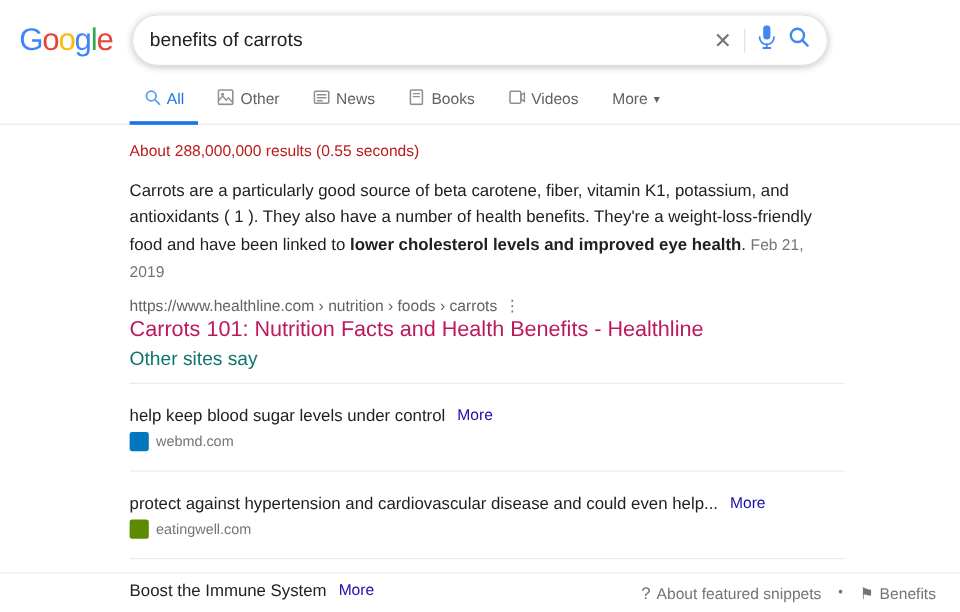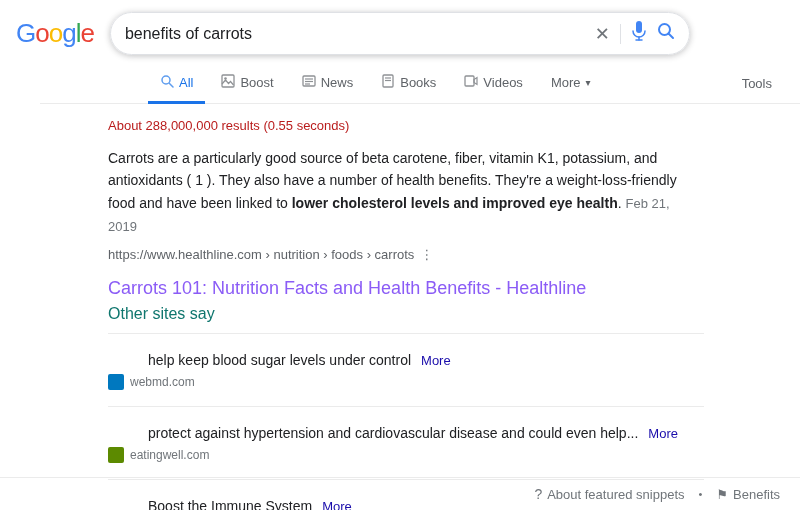--- a/index.html
+++ b/index.html
@@ -76,25 +76,23 @@
     }
     .icon-search {
       color: #4285F4;
       font-size: 18px;
       cursor: pointer;
     }
 
     
     .nav-tabs {
       display: flex;
-      align-items: center;
       padding: 0 16px 0 108px;
       border-bottom: 1px solid #ebebeb;
       gap: 4px;
-      margin-left: 40px;
     }
     .nav-tab {
       display: flex;
       align-items: center;
       gap: 5px;
       padding: 10px 12px;
       font-size: 13px;
       color: #5f6368;
       cursor: pointer;
       white-space: nowrap;
@@ -156,23 +154,23 @@
       font-size: 13px;
       color: #5f6368;
     }
     .source-url .dots-menu {
       cursor: pointer;
       color: #70757a;
     }
 
     .result-title {
       font-size: 18px;
-      color: #8b5cf6;
-      cursor: pointer;
-      margin-top: 16px;
+      color: #be185d;
+      cursor: pointer;
+      margin-top: 2px;
       text-decoration: none;
       display: block;
     }
 
     .other-sites-heading {
       font-size: 16px;
       color: #0f766e;
       margin-bottom: 10px;
       font-weight: normal;
     }
@@ -183,26 +181,25 @@
       max-width: 600px;
       margin: 8px 0;
     }
 
     .site-item {
       padding: 8px 0;
       max-width: 600px;
     }
     .site-item-top {
       display: flex;
-      align-items: center;
+      align-items: flex-start;
       gap: 6px;
       font-size: 14px;
       color: #202124;
       line-height: 1.5;
-      margin-left: 40px;
     }
     .more-link {
       color: #1a0dab;
       cursor: pointer;
       font-size: 13px;
       margin-left: 4px;
     }
     .site-item-source {
       display: flex;
       align-items: center;
@@ -291,21 +288,21 @@
     <span>All</span>
   </div>
   <div class="nav-tab">
     <span class="tab-icon">
       <svg width="14" height="14" viewBox="0 0 14 14" fill="none">
           <rect x="1" y="1" width="12" height="12" rx="1" stroke="#5f6368" stroke-width="1.3"></rect>
           <circle cx="4.5" cy="4.5" r="1.3" fill="#5f6368"></circle>
           <path d="M1 10l3.5-4 3 3.5 2-2 3 3.5" stroke="#5f6368" stroke-width="1.2" fill="none"></path>
         </svg>
     </span>
-    <span>Boost</span>
+    <span>Other</span>
   </div>
   <div class="nav-tab">
     <span class="tab-icon">
       <svg width="14" height="14" viewBox="0 0 14 14" fill="none">
           <rect x="1" y="2" width="12" height="10" rx="1" stroke="#5f6368" stroke-width="1.3"></rect>
           <line x1="3" y1="5" x2="11" y2="5" stroke="#5f6368" stroke-width="1.2"></line>
           <line x1="3" y1="7.5" x2="11" y2="7.5" stroke="#5f6368" stroke-width="1.2"></line>
           <line x1="3" y1="10" x2="8" y2="10" stroke="#5f6368" stroke-width="1.2"></line>
         </svg>
     </span>
@@ -327,21 +324,20 @@
           <rect x="1" y="2" width="9" height="10" rx="1" stroke="#5f6368" stroke-width="1.3"></rect>
           <path d="M10 5.5l3-2v7l-3-2V5.5z" stroke="#5f6368" stroke-width="1.2" fill="none"></path>
         </svg>
     </span>
     <span>Videos</span>
   </div>
   <div class="nav-tab">
     <span>More</span>
     <span style="font-size:10px; color:#5f6368;">▾</span>
   </div>
-  <div class="nav-tools">Tools</div>
 </div>
 
 <div class="main-content">
   <div class="results-count">About 288,000,000 results (0.55 seconds)</div>
 
   <div class="featured-snippet">
     <p class="snippet-text">
       <span>Carrots are a particularly good source of beta carotene, fiber, vitamin K1, potassium, and antioxidants ( 1 ). They also have a number of health benefits. They're a weight-loss-friendly food and have been linked to </span><span class="bold">lower cholesterol levels and improved eye health</span><span>.</span>
       <span class="snippet-date"> <span>Feb 21, 2019</span></span>
     </p>

